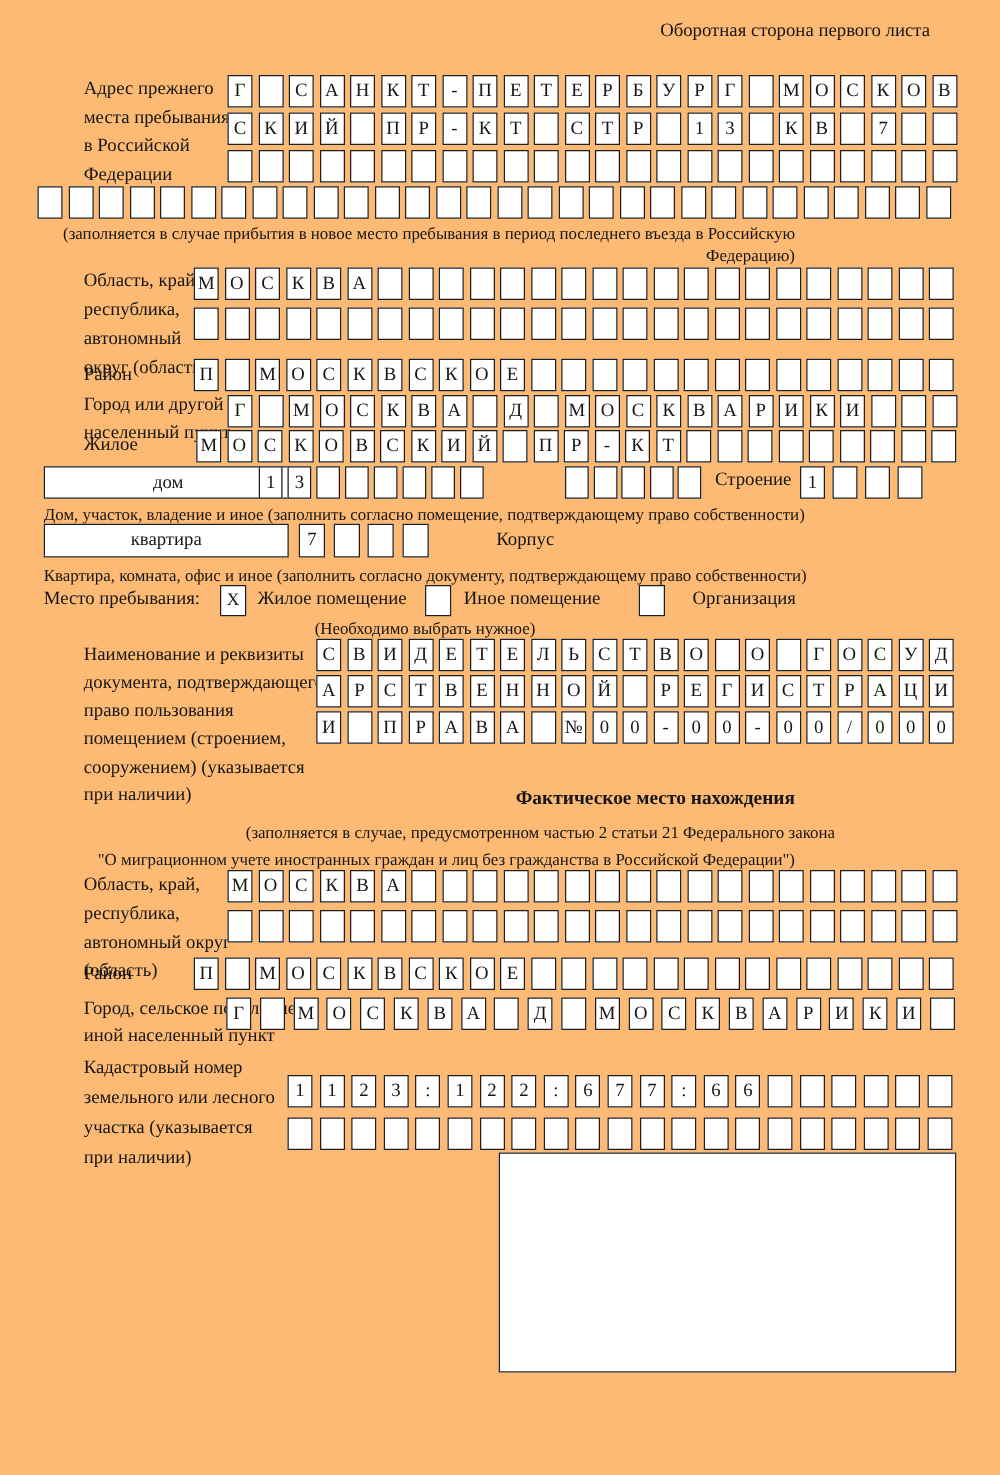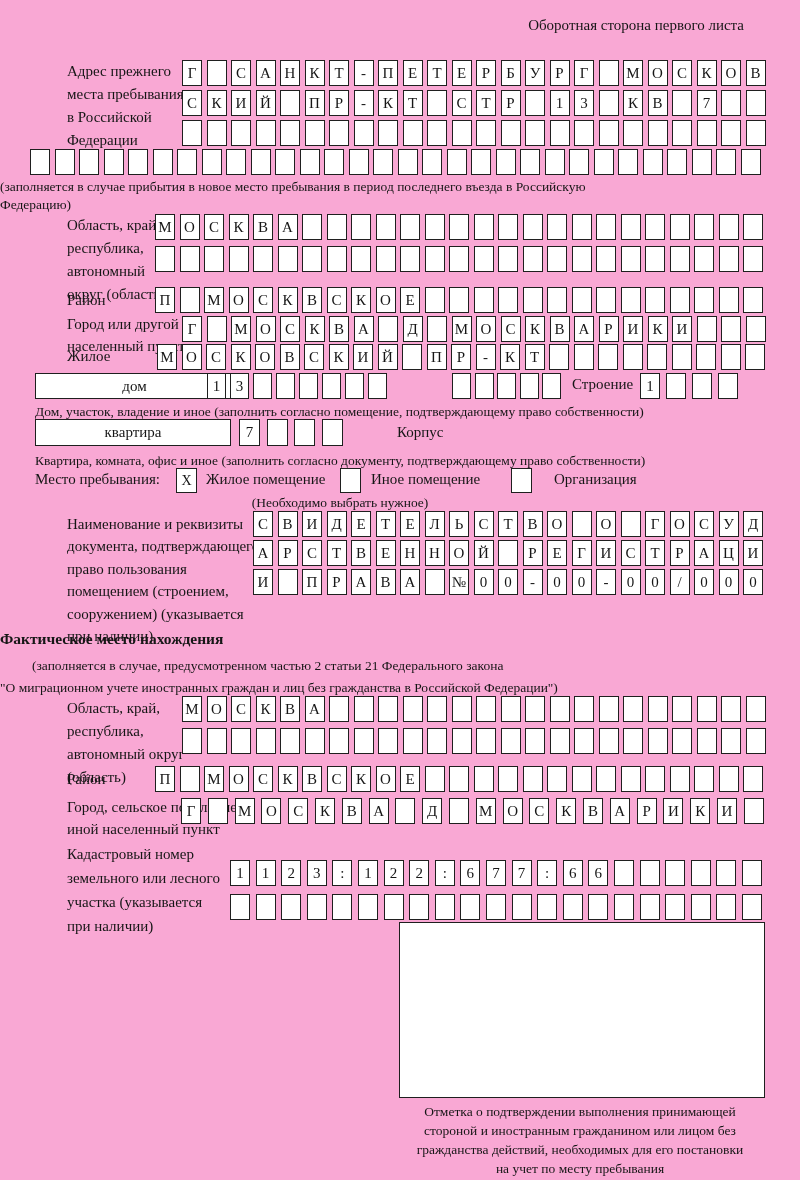--- a/index.html
+++ b/index.html
@@ -1,24 +1,24 @@
 <!DOCTYPE html>
 <html><head>
 <meta charset="utf-8">
 <style>
   html,body{margin:0;padding:0;background:#fff;}
   .page{
-    position:relative;width:800px;height:1180px;background:#f9a8d4;
+    position:relative;width:800px;height:1180px;background:#fdba74;
     color:#161616;font-family:"Liberation Serif","DejaVu Serif",serif;
     overflow:hidden;
   }
   .abs{position:absolute;}
   .label{position:absolute;font-size:15px;line-height:23px;white-space:pre-line;margin-left:32px;}
   .note{position:absolute;font-size:13.5px;line-height:18px;}
-  .center{left:0;width:636px;text-align:left;}
+  .center{left:0;width:636px;text-align:right;}
   .title{position:absolute;font-weight:bold;}
   .box-row{position:absolute;display:flex;}
   .box{
     box-sizing:border-box;flex:0 0 auto;width:20px;height:26px;
     border:1.7px solid #1f1f1f;margin-right:4.5px;background:#fff;
     display:flex;align-items:center;justify-content:center;
     font-size:15px;line-height:1;
   }
   .row-house .box{width:19px;margin-right:4px;}
   .row-korpus .box{width:19px;margin-right:3.5px;}
@@ -595,18 +595,14 @@
       <span class="box"></span>
       <span class="box"></span>
       <span class="box"></span>
       <span class="box"></span>
       <span class="box"></span>
       <span class="box"></span>
       <span class="box"></span>
     </div>
 
   <div class="stamp-box" style="left:399px;top:922px;width:364px;height:174px;"></div>
-  <div class="note pre" style="left:380px;top:1102px;width:400px;text-align:center;line-height:19px;">Отметка о подтверждении выполнения принимающей
-стороной и иностранным гражданином или лицом без
-гражданства действий, необходимых для его постановки
-на учет по месту пребывания</div>
 
 </div>
 
 </body></html>

